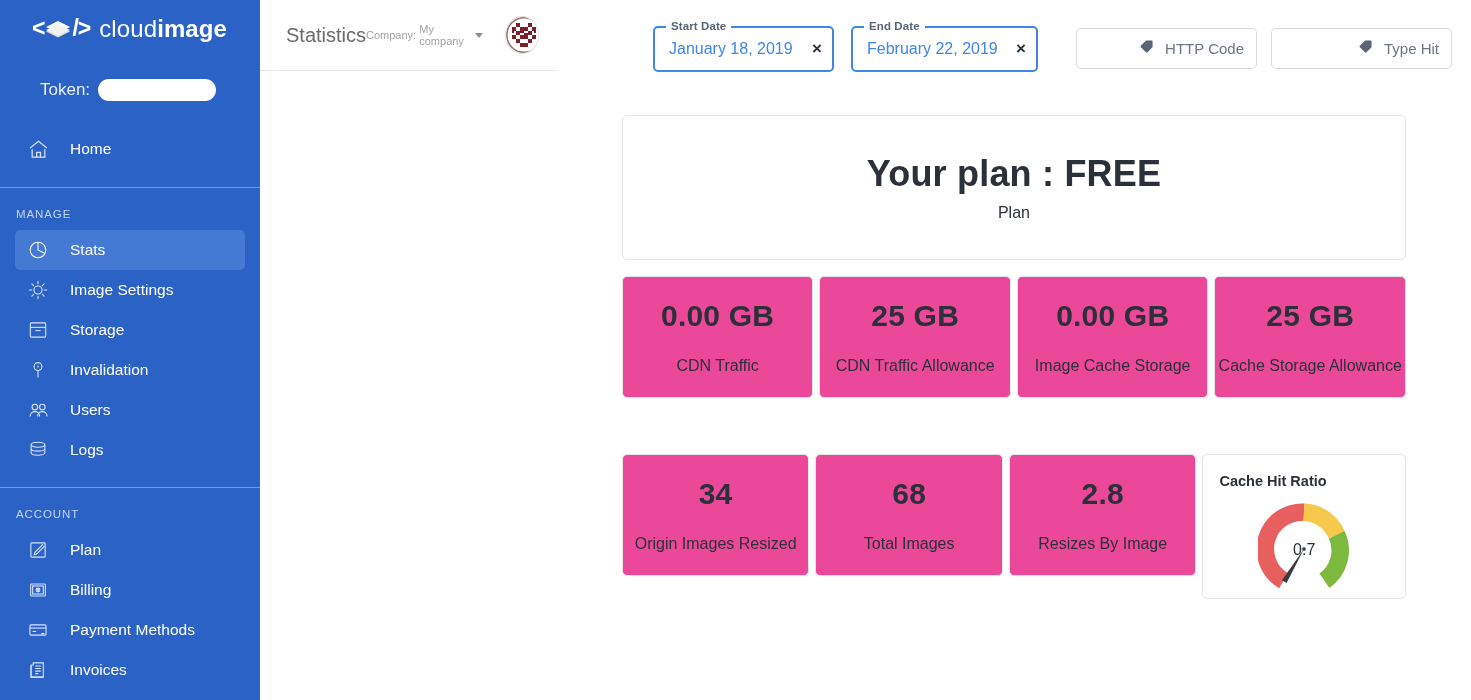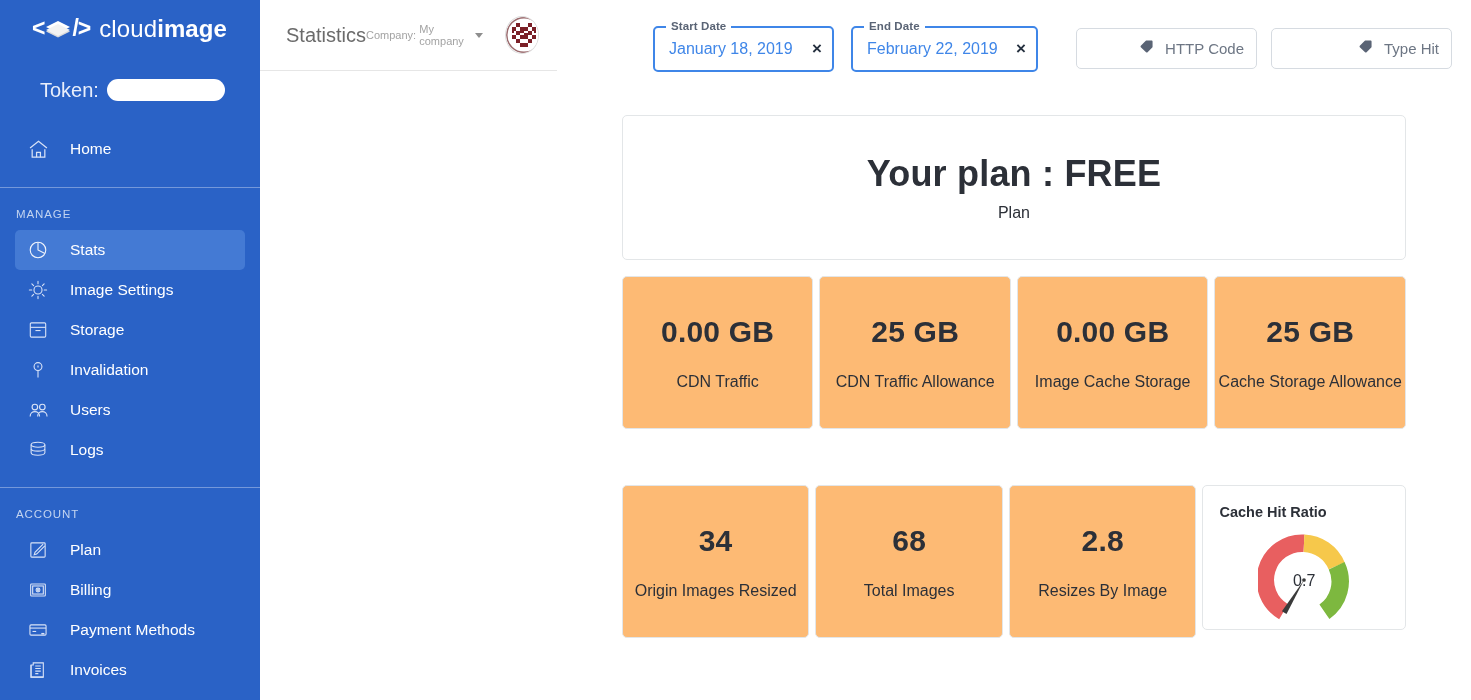--- a/index.html
+++ b/index.html
@@ -52,21 +52,21 @@
   .logo-text .bold { font-weight: 700; }
 
   .token-row {
     display: flex;
     align-items: center;
     padding: 14px 0 0 40px;
     height: 52px;
   }
   .token-label {
     color: #e8eefb;
-    font-size: 20px;
+    font-size: 17px;
     font-weight: 300;
     margin-right: 8px;
   }
   .token-pill {
     width: 118px;
     height: 22px;
     background: #ffffff;
     border-radius: 11px;
   }
 
@@ -262,28 +262,28 @@
     color: #2c3038;
     margin-top: 9px;
   }
   .card-row {
     display: flex;
     gap: 6px;
     margin-top: 16px;
   }
   .stat-card {
     flex: 1 1 0;
-    height: 153px;
+    height: 122px;
     border: 1px solid #e3e6e8;
     border-radius: 5px;
     display: flex;
     flex-direction: column;
     align-items: center;
     justify-content: center;
-    background: #fdba74;
+    background: #ec4899;
   }
   .stat-value {
     font-size: 30px;
     font-weight: bold;
     color: #2c3038;
     letter-spacing: 0.2px;
   }
   .stat-label {
     font-size: 16px;
     color: #2c3038;

